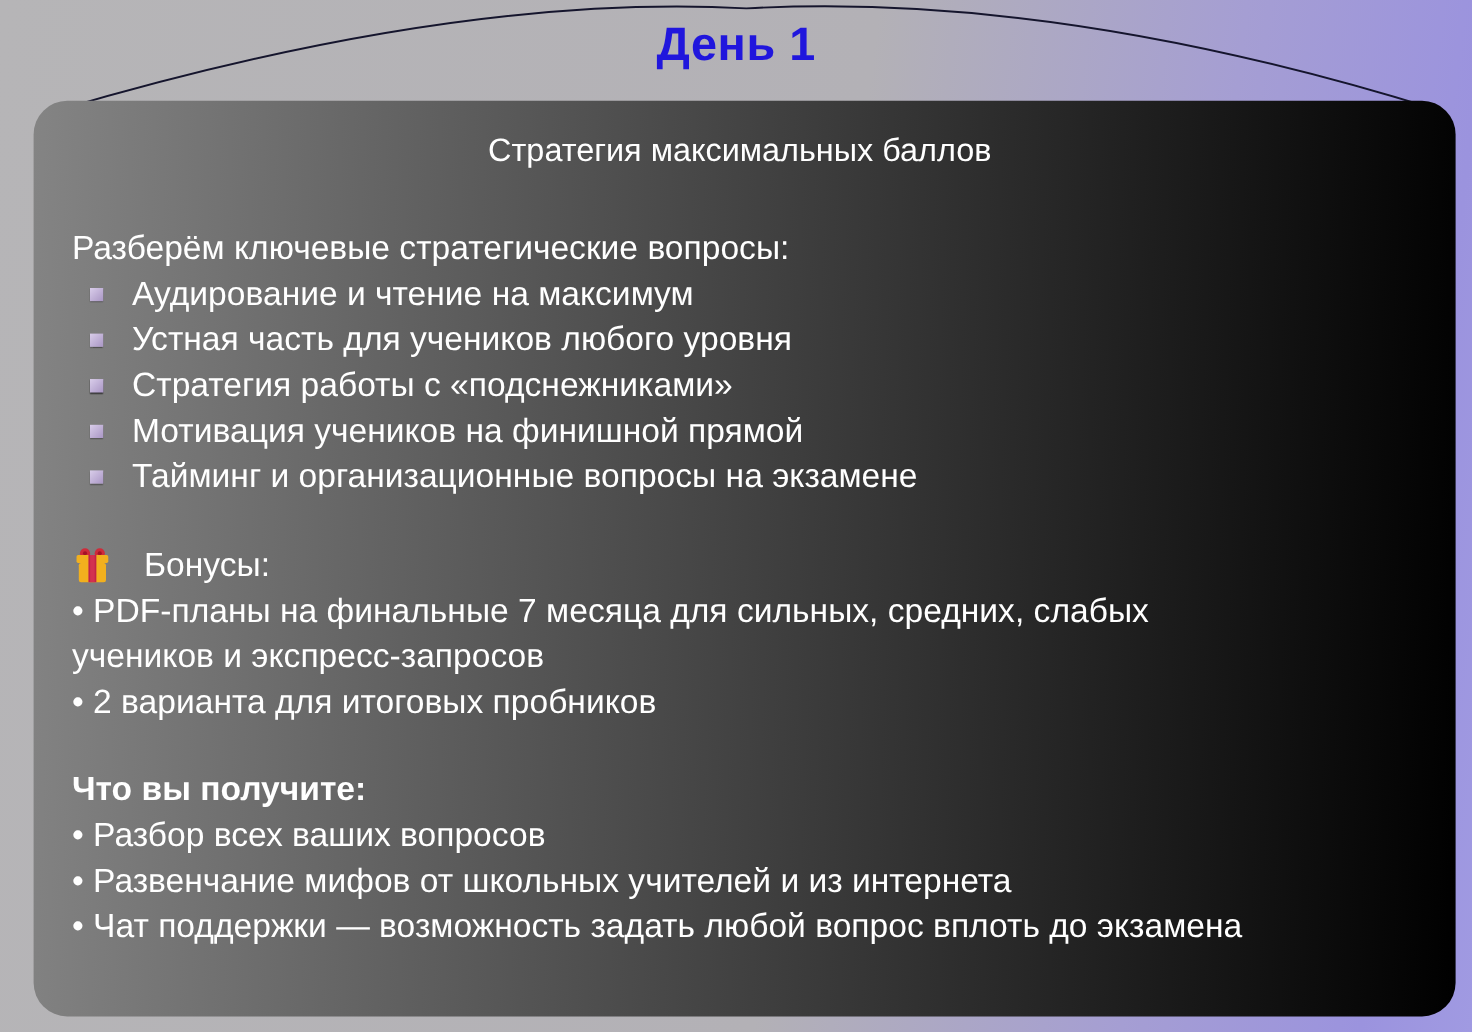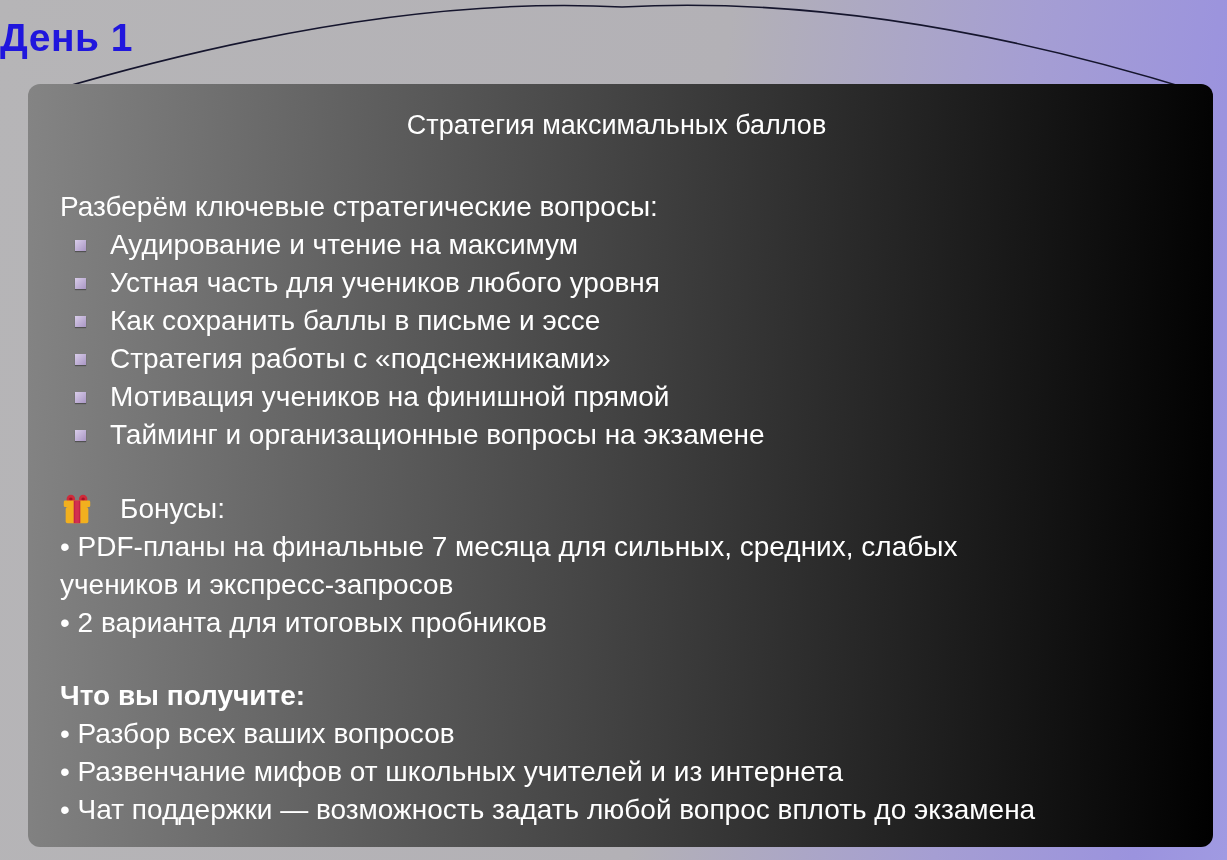--- a/index.html
+++ b/index.html
@@ -19,29 +19,29 @@
     font-family:"Liberation Sans", sans-serif;
     background:linear-gradient(97deg, var(--bg-left) 0%, #b3b1b6 55%, #a59ed3 78%, var(--bg-right) 93%, #a09ae2 100%);
     position:relative;
   }
   .arc-svg{
     position:absolute; left:0; top:0; width:1227px; height:120px;
     pointer-events:none;
   }
   .day-title{
     position:absolute; top:16px; left:0; width:1227px;
-    text-align:left;
+    text-align:center;
     font-size:39px; font-weight:bold;
     color:var(--day-title);
     letter-spacing:0.5px;
   }
   .panel{
     position:absolute; left:28px; top:84px;
     width:1185px; height:763px;
-    border-radius:12px;
+    border-radius:28px;
     background:linear-gradient(92deg, var(--panel-left) 0%, var(--panel-right) 100%);
     color:var(--text);
     padding:24px 40px 0 32px;
   }
   .slide-title{
     font-size:27px; font-weight:normal;
     line-height:34px;
     text-align:center;
   }
   .intro{
@@ -90,21 +90,21 @@
 <div class="day-title">День 1</div>
 
 <div class="panel">
   <div class="slide-title">Стратегия максимальных баллов</div>
 
   <div class="intro">Разберём ключевые стратегические вопросы:</div>
 
   <ul class="strategy-list">
     <li><span class="sq"></span><span>Аудирование и чтение на максимум</span></li>
     <li><span class="sq"></span><span>Устная часть для учеников любого уровня</span></li>
-    <li><span class="sq"></span><span>Как сохранить баллы в письме и эссе</span></li>
+    <li><span class="sq"></span></li>
     <li><span class="sq"></span><span>Стратегия работы с «подснежниками»</span></li>
     <li><span class="sq"></span><span>Мотивация учеников на финишной прямой</span></li>
     <li><span class="sq"></span><span>Тайминг и организационные вопросы на экзамене</span></li>
   </ul>
 
   <div class="bonus-heading">
     <svg class="gift" viewBox="0 0 36 36" xmlns="http://www.w3.org/2000/svg">
       <circle cx="11.5" cy="7.5" r="4.5" fill="#cf2b3a"></circle>
       <circle cx="24.5" cy="7.5" r="4.5" fill="#cf2b3a"></circle>
       <circle cx="11.5" cy="7.5" r="1.8" fill="#a31326"></circle>

